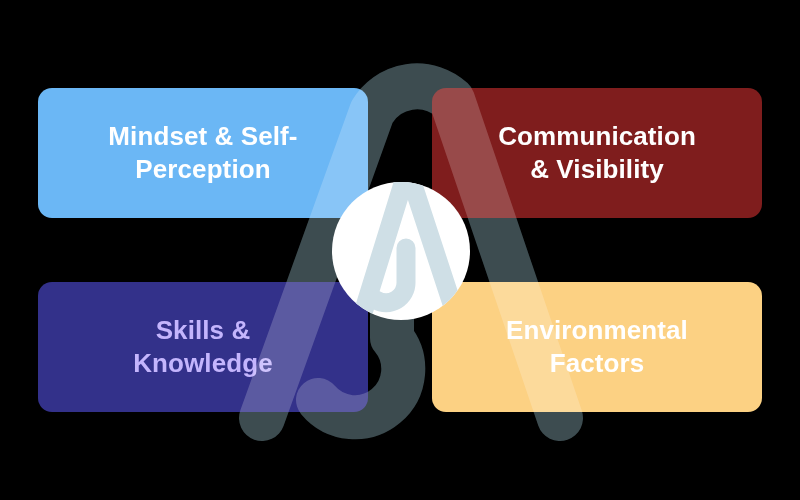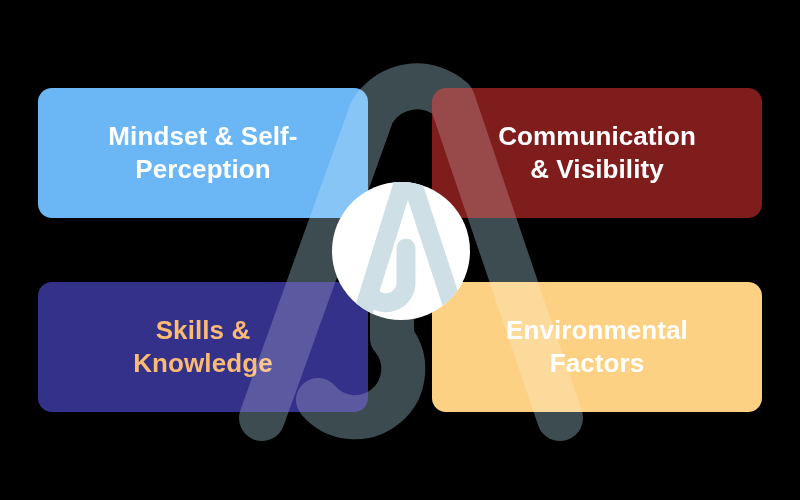--- a/index.html
+++ b/index.html
@@ -119,21 +119,21 @@
       <span class="card-label" style="color: rgb(255, 255, 255);">Mindset &amp; Self-
 Perception</span>
     </div>
 
     <div class="card" id="card-1" style="background: #7f1d1d;">
       <span class="card-label" style="color: rgb(255, 255, 255);">Communication
 &amp; Visibility</span>
     </div>
 
     <div class="card" id="card-2" style="background: rgb(51, 49, 138);">
-      <span class="card-label" style="color: #fdba74;">Skills &amp;
+      <span class="card-label" style="color: #c4b5fd;">Skills &amp;
 Knowledge</span>
     </div>
 
     <div class="card" id="card-3" style="background: rgb(252, 209, 131);">
       <span class="card-label" style="color: rgb(255, 255, 255);">Environmental
 Factors</span>
     </div>
 
   </div>
 

